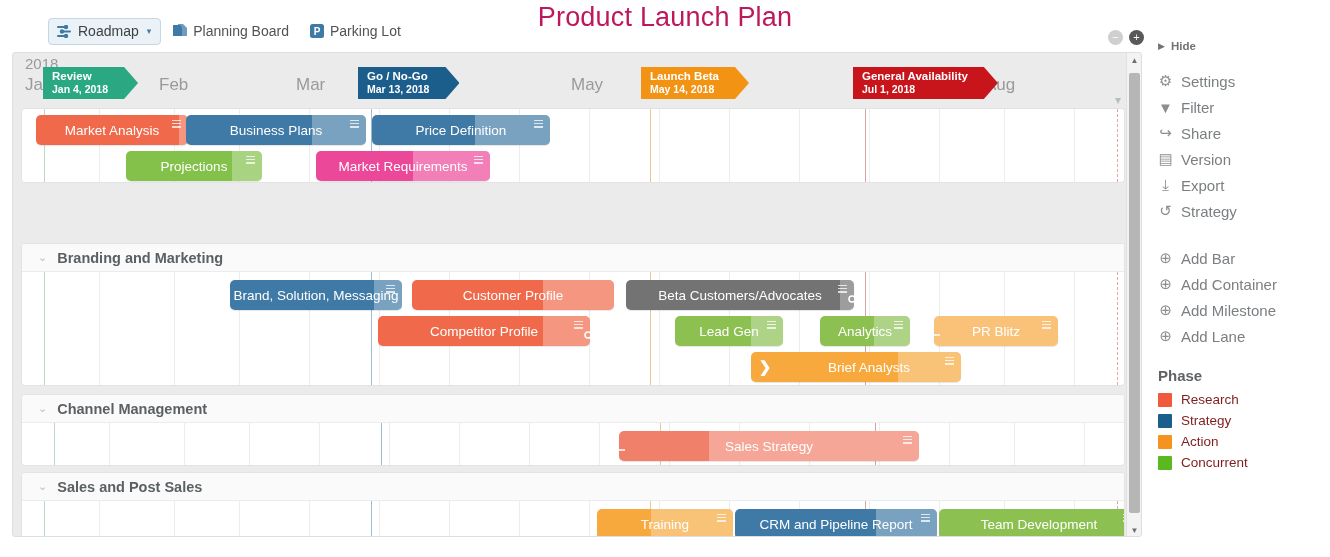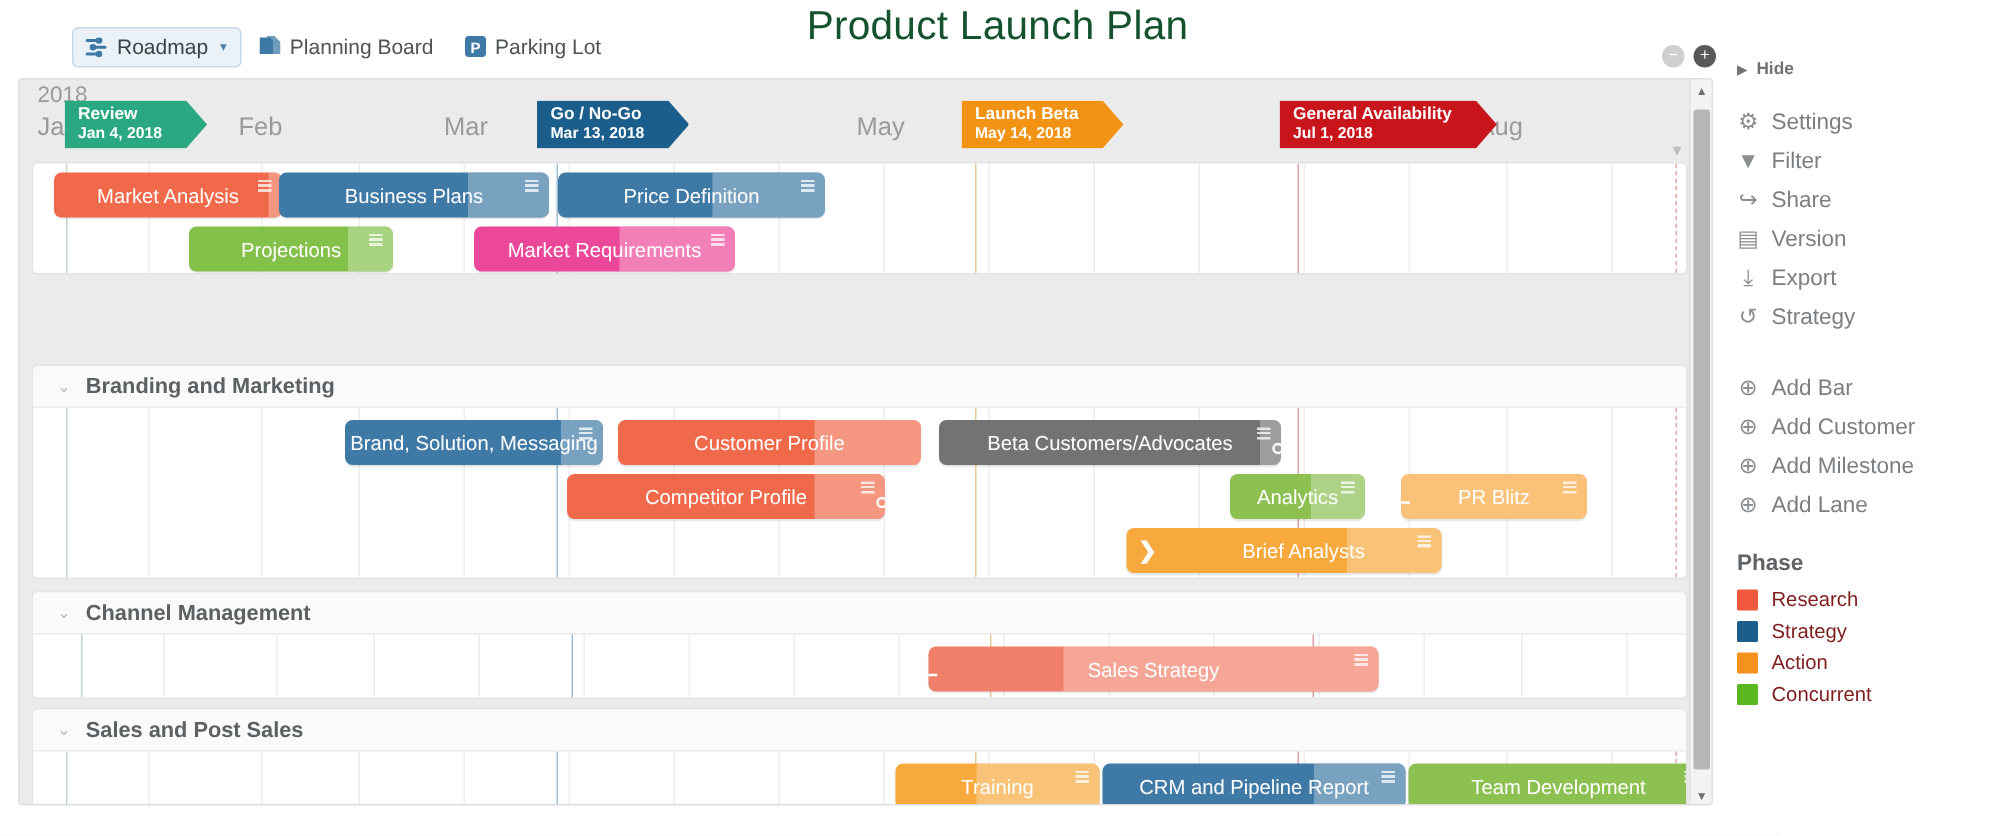--- a/index.html
+++ b/index.html
@@ -8,21 +8,21 @@
     width: 1330px; height: 557px;
     background: #ffffff;
     font-family: "Liberation Sans", sans-serif;
     overflow: hidden;
   }
   #app { position: relative; width: 1330px; height: 557px; background:#fff; }
 
   
   .page-title {
     position: absolute; left: 0; top: 2px; width: 1330px;
-    text-align: center; font-size: 27px; color: #14532d;
+    text-align: center; font-size: 27px; color: #be185d;
     font-weight: 400; letter-spacing: .2px;
   }
   .tabbar { position: absolute; left: 8px; top: 18px; display: flex; align-items: center; gap: 4px; margin-left: 40px; }
   .tab {
     display: flex; align-items: center; gap: 6px;
     font-size: 14px; color: #4f5356; padding: 4px 9px 5px 8px;
     border-radius: 4px; cursor: pointer; white-space: nowrap;
   }
   .tab.active { background: #eaf2f8; border: 1px solid #c3d7e6; color:#3c4246; }
   .tab .icon { display: inline-flex; align-items: center; }
@@ -346,20 +346,25 @@
               </div>
               <div class="bar" style="left: 356px; top: 44px; width: 212px; background: rgb(240, 105, 74);">
                 <div class="prog" style="width: 47px;"></div>
                 <span class="lbl">Competitor Profile</span>
                 <span class="grip"></span>
                 <span class="dep-right"><svg width="15" height="8" viewBox="0 0 15 8">
                     <circle cx="4" cy="4" r="3" fill="none" stroke="#fff" stroke-width="1.6"></circle>
                     <path d="M7 4h8" stroke="#fff" stroke-width="1.6"></path>
                   </svg></span>
               </div>
+              <div class="bar" style="left: 653px; top: 44px; width: 108px; background: rgb(140, 193, 82);">
+                <div class="prog" style="width: 32px;"></div>
+                <span class="lbl">Lead Gen</span>
+                <span class="grip"></span>
+              </div>
               <div class="bar" style="left: 798px; top: 44px; width: 90px; background: rgb(140, 193, 82);">
                 <div class="prog" style="width: 36px;"></div>
                 <span class="lbl">Analytics</span>
                 <span class="grip"></span>
               </div>
               <div class="bar" style="left: 912px; top: 44px; width: 124px; background: rgb(250, 194, 120);">
                 <span class="lbl">PR Blitz</span>
                 <span class="grip"></span>
                 <span class="dep-left"><svg width="15" height="8" viewBox="0 0 15 8">
                     <circle cx="4" cy="4" r="3" fill="none" stroke="#fff" stroke-width="1.6"></circle>
@@ -495,21 +500,21 @@
         </div>
       </div>
     <div class="side-gap"></div>
     <div id="side-adds-host">
         <div class="side-item">
           <span class="si">⊕</span>
           <span>Add Bar</span>
         </div>
         <div class="side-item">
           <span class="si">⊕</span>
-          <span>Add Customer</span>
+          <span>Add Container</span>
         </div>
         <div class="side-item">
           <span class="si">⊕</span>
           <span>Add Milestone</span>
         </div>
         <div class="side-item">
           <span class="si">⊕</span>
           <span>Add Lane</span>
         </div>
       </div>

